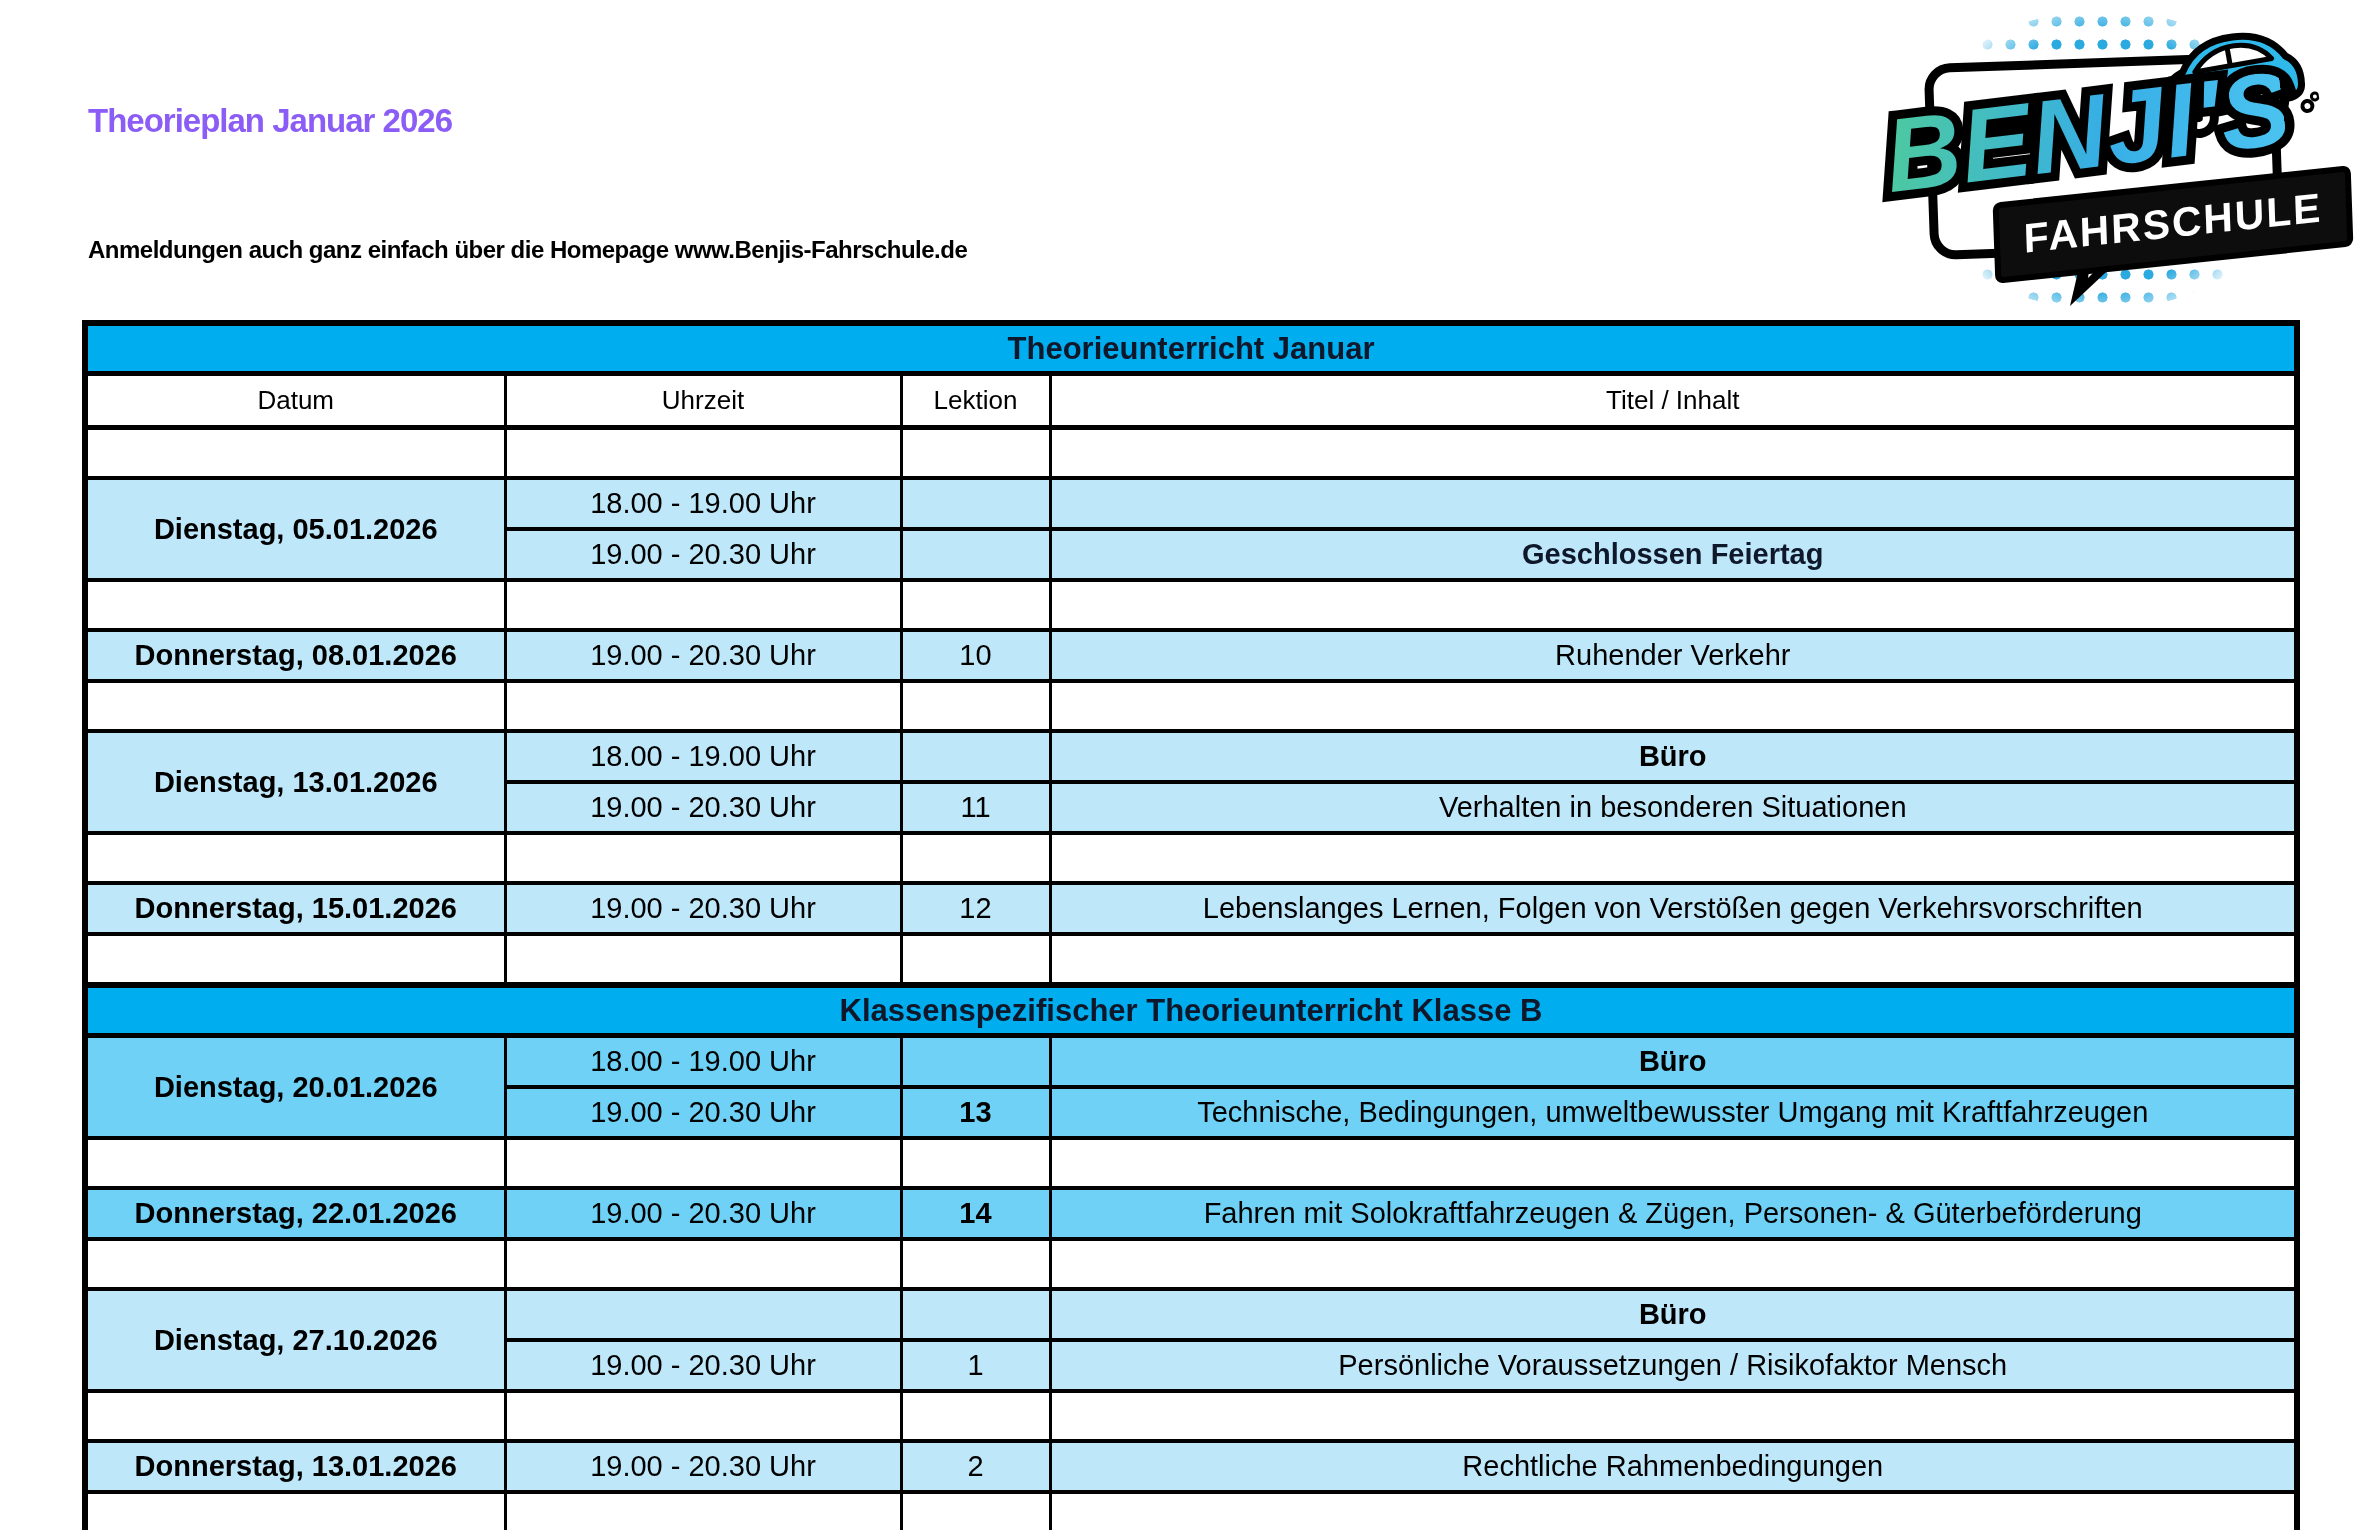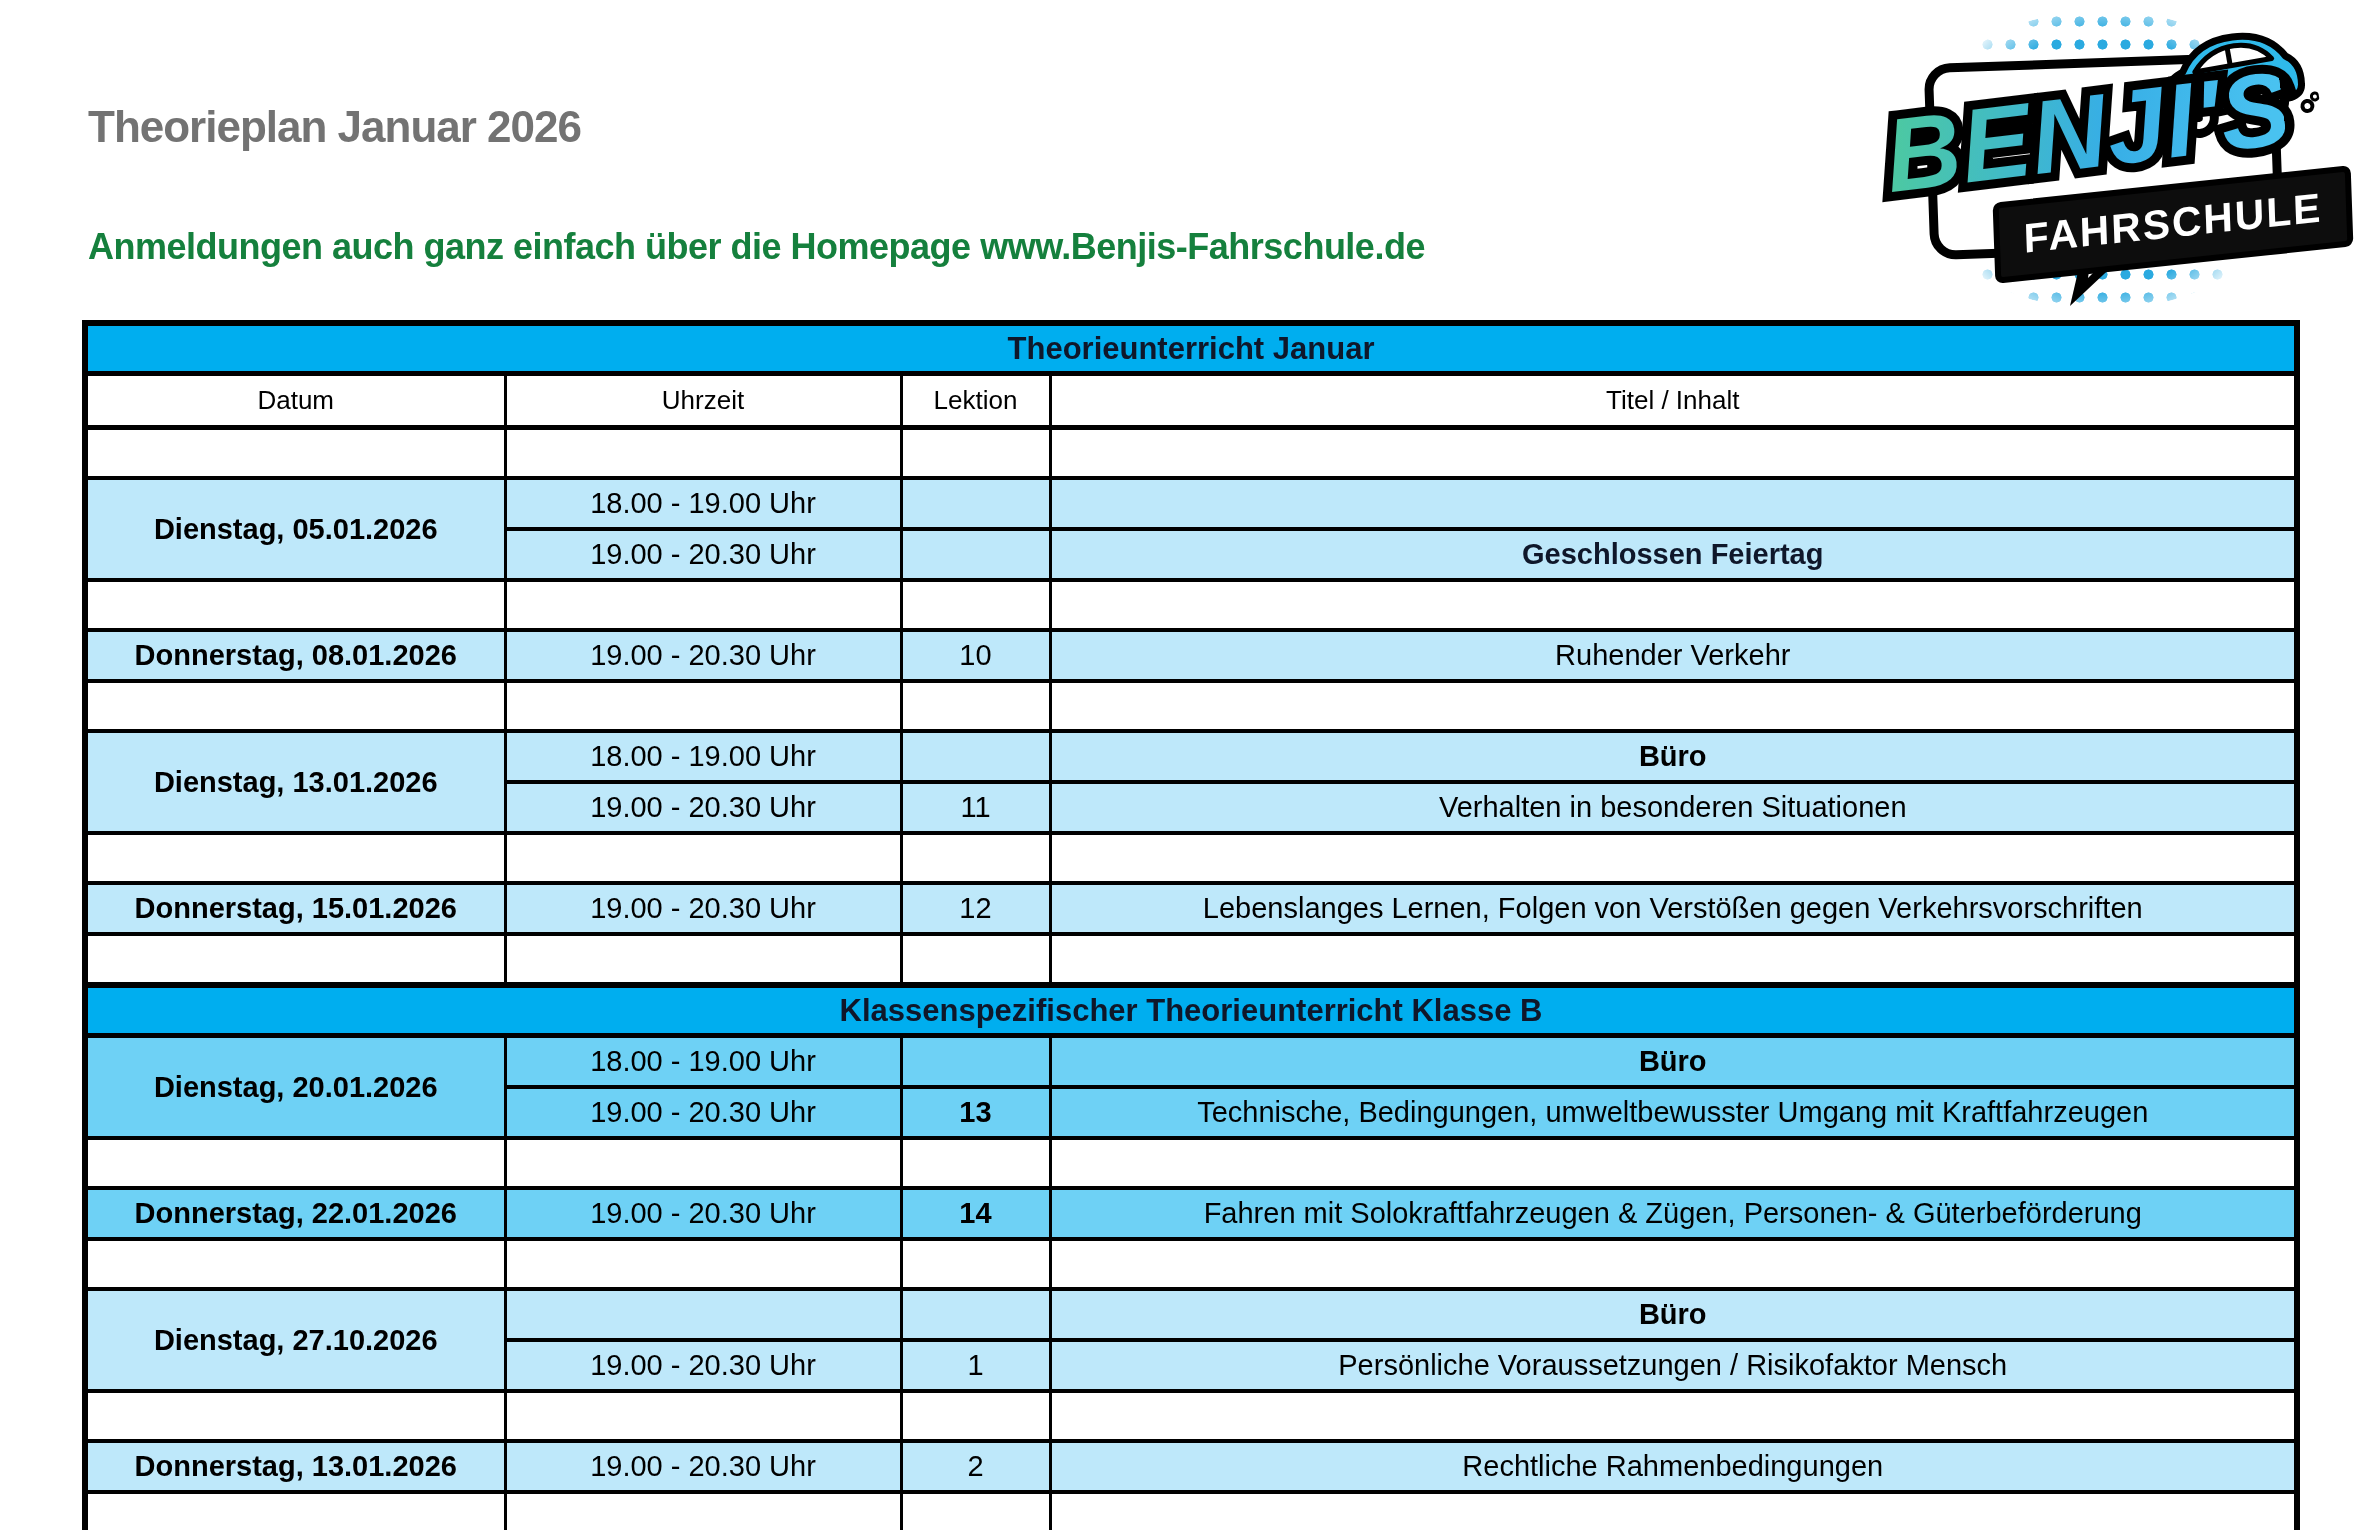--- a/index.html
+++ b/index.html
@@ -4,25 +4,25 @@
 <style>
   html,body{margin:0;padding:0;background:#ffffff;}
   .page{
     position:relative;width:2364px;height:1530px;background:#ffffff;
     font-family:"Liberation Sans", sans-serif;color:#000;overflow:hidden;
   }
 
   
   .doc-title{
     position:absolute;left:88px;top:102px;
-    font-size:44px;font-weight:bold;color:#737373;letter-spacing:-1px;
+    font-size:33px;font-weight:bold;color:#8b5cf6;letter-spacing:-1px;
   }
   .doc-subtitle{
-    position:absolute;left:88px;top:226px;
-    font-size:36px;font-weight:bold;color:#15803d;letter-spacing:-0.5px;
+    position:absolute;left:88px;top:236px;
+    font-size:24px;font-weight:bold;color:#000000;letter-spacing:-0.5px;
   }
 
   
   .logo{position:absolute;left:1845px;top:6px;width:480px;height:315px;}
   .halftone{
     position:absolute;left:62px;top:4px;width:392px;height:300px;border-radius:50%;
     background-image:radial-gradient(#2BAAE0 30%, rgba(0,0,0,0) 32%);
     background-size:23px 23px;
     -webkit-mask-image:radial-gradient(circle, #000 52%, rgba(0,0,0,0) 71%);
     mask-image:radial-gradient(circle, #000 52%, rgba(0,0,0,0) 71%);

